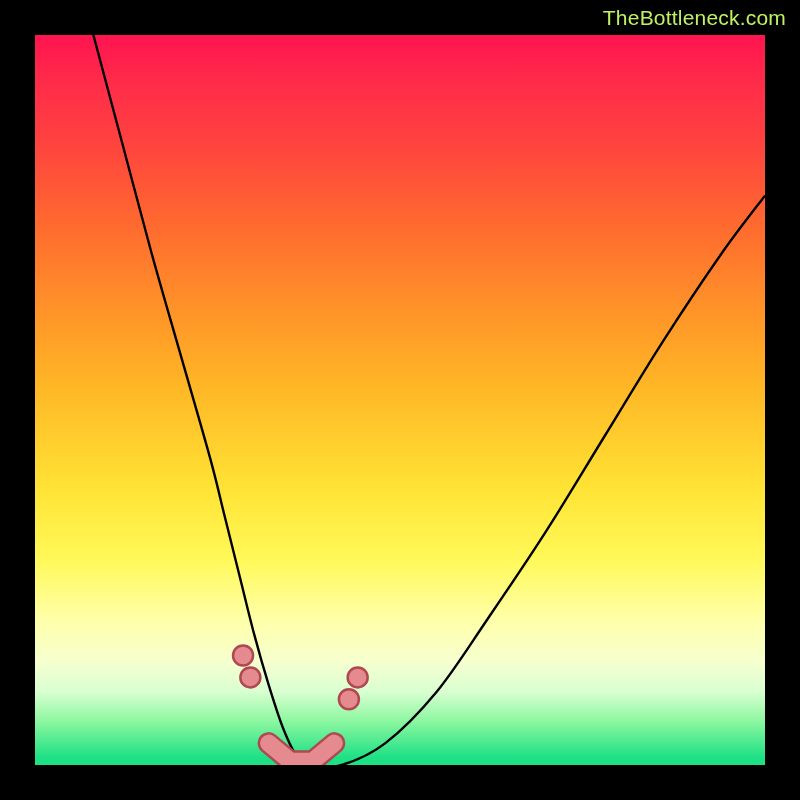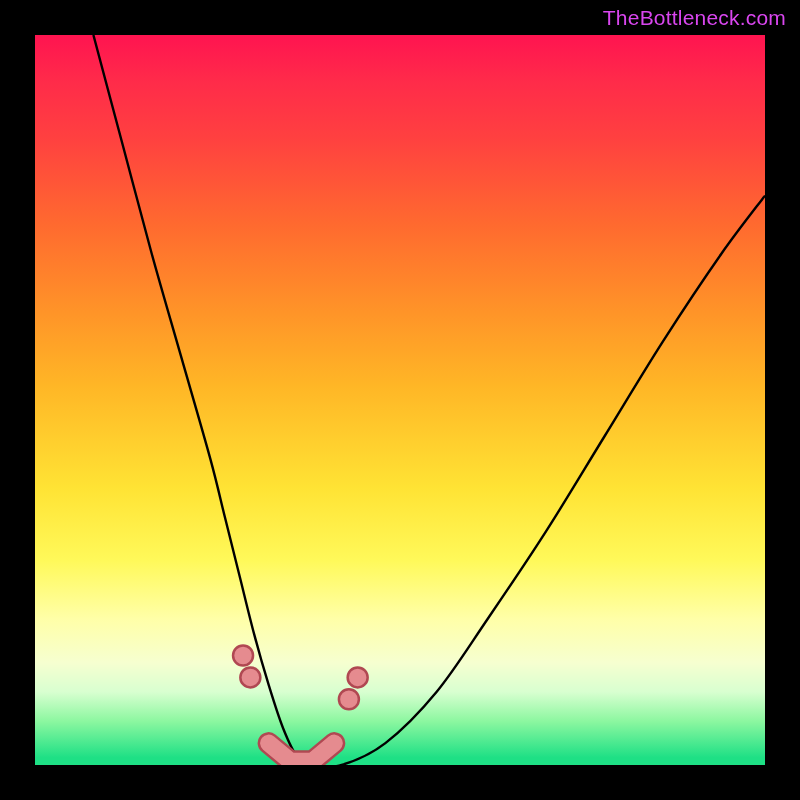--- a/index.html
+++ b/index.html
@@ -39,21 +39,21 @@
       #d8ffd0 90%,
       #8cf7a0 94%,
       #1ee085 99%,
       #1ee085 100%
     );
   }
   .watermark {
     position: absolute;
     top: 6px;
     right: 14px;
-    color: #d946ef;
+    color: #bef264;
     font-size: 21px;
     font-weight: 500;
     letter-spacing: 0.2px;
     user-select: none;
   }
   svg.curves {
     position: absolute;
     left: 0;
     top: 0;
     width: 730px;

